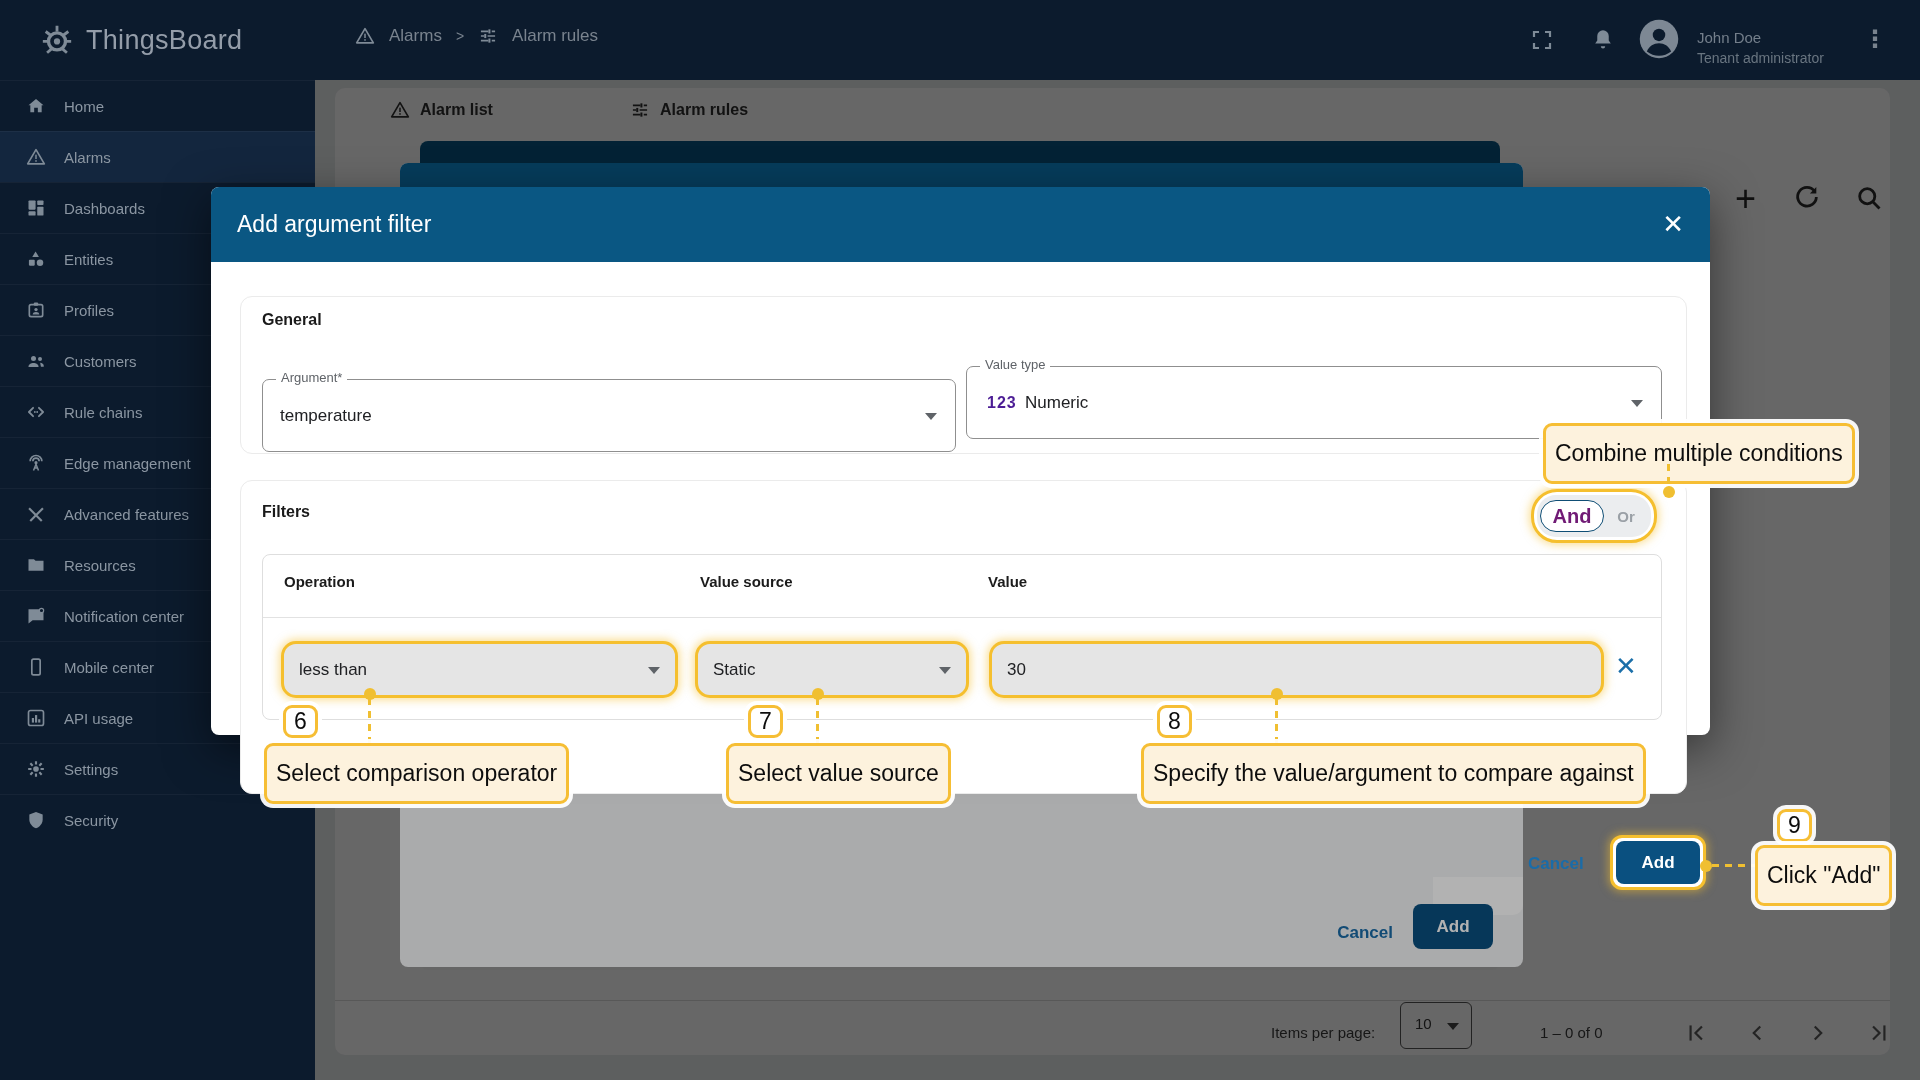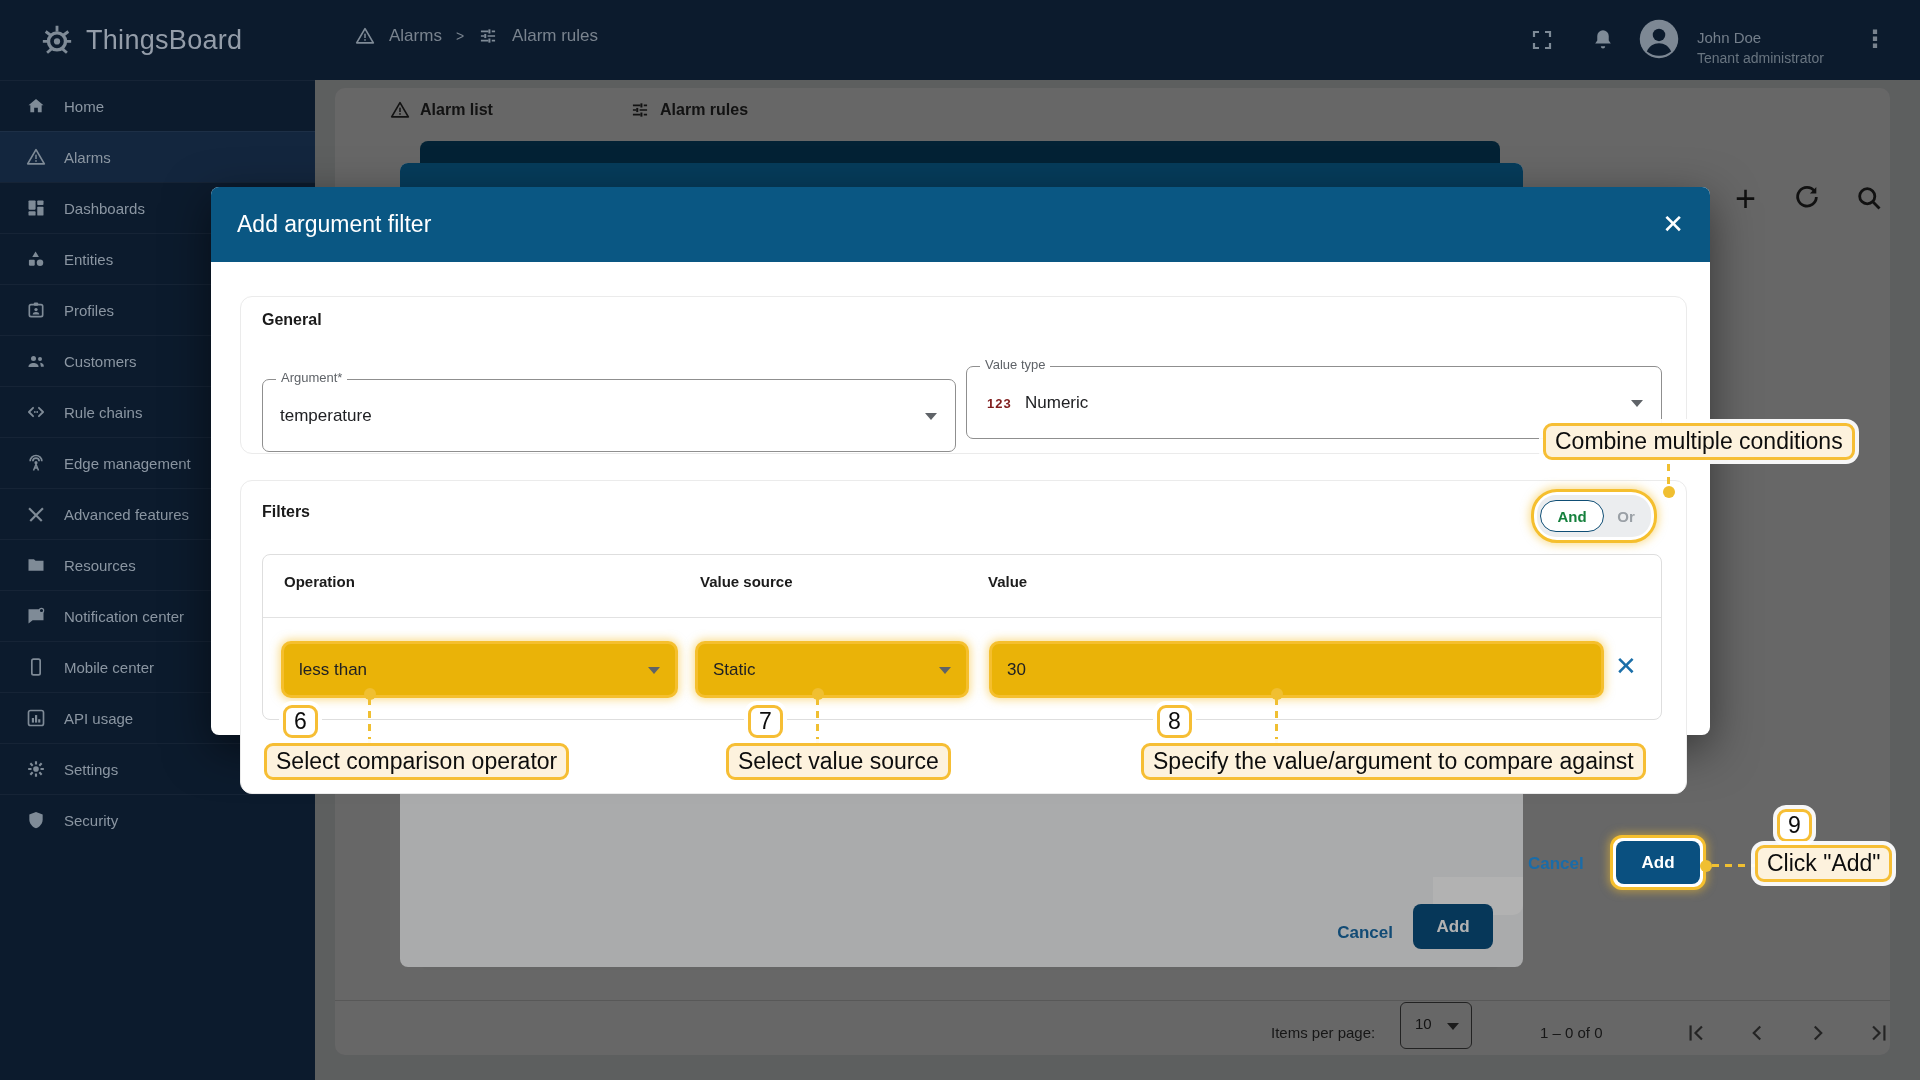--- a/index.html
+++ b/index.html
@@ -32,27 +32,27 @@
   
   .modal{left:211px;top:187px;width:1499px;height:548px;background:#fff;border-radius:8px;
          box-shadow:0 14px 46px rgba(0,0,0,.5)}
   .mcard{position:absolute;border:1px solid #ebebeb;border-radius:12px;background:#fff}
   .sec-label{position:absolute;font-size:16px;font-weight:700;color:#1a1a1a}
   .mfield{position:absolute;border:1.5px solid #8f8f8f;border-radius:7px;background:#fff}
   .mfield .flabel{position:absolute;top:-10px;left:13px;background:#fff;padding:0 5px;font-size:13px;color:#5f6368}
   .mfield .fvalue{position:absolute;left:17px;top:50%;transform:translateY(-50%);font-size:17px;color:#202124}
   .caret{position:absolute;right:18px;top:50%;margin-top:-3px;width:0;height:0;
          border-left:6px solid transparent;border-right:6px solid transparent;border-top:7px solid #5f6368}
-  .yfield{position:absolute;border:3px solid #f5bf2e;border-radius:10px;background:#eab308;
+  .yfield{position:absolute;border:3px solid #f5bf2e;border-radius:15px;background:#e5e5e5;
           box-shadow:0 0 9px 2px rgba(245,191,46,.5)}
   .yfield .fvalue{position:absolute;left:15px;top:50%;transform:translateY(-50%);font-size:17px;color:#202124}
   .colhead{position:absolute;font-size:15px;font-weight:700;color:#1b1b1b}
   
   .co-label{position:absolute;background:#fdf2dd;border:3px solid #f6be34;border-radius:9px;
-            padding:2px 9px;font-size:23px;font-weight:500;color:#0d0d0d;white-space:nowrap;
+            padding:14px 9px;font-size:23px;font-weight:500;color:#0d0d0d;white-space:nowrap;
             box-shadow:0 0 0 4px rgba(255,255,255,.95)}
   .co-num{position:absolute;background:#fff;border:3px solid #f6be34;border-radius:9px;
           padding:0px 8px;font-size:23px;font-weight:500;color:#0d0d0d;
           box-shadow:0 0 0 4px rgba(255,255,255,.95)}
   .vdash{position:absolute;width:3px;background:repeating-linear-gradient(180deg,#f0bf31 0 7px,transparent 7px 13px)}
   .hdash{position:absolute;height:3px;background:repeating-linear-gradient(90deg,#f0bf31 0 7px,transparent 7px 13px)}
   .cdot{position:absolute;width:12px;height:12px;border-radius:50%;background:#f0bf31}
   .txtbtn{font-size:17px;font-weight:700;color:#1a6ca8;cursor:pointer}
   .primary-btn{display:flex;align-items:center;justify-content:center;background:#0a5080;color:#fff;
                font-size:17px;font-weight:700;border-radius:8px;cursor:pointer}
@@ -358,32 +358,32 @@
 
   <div class="mcard" style="left:29px;top:109px;width:1445px;height:156px">
     <div class="sec-label" style="left:21px;top:14px">General</div>
     <div class="mfield" style="left:21px;top:82px;width:692px;height:71px">
       <span class="flabel">Argument*</span>
       <span class="fvalue">temperature</span>
       <span class="caret"></span>
     </div>
     <div class="mfield" style="left:725px;top:69px;width:694px;height:71px">
       <span class="flabel">Value type</span>
-      <span class="abs" style="left:20px;top:50%;transform:translateY(-50%);font-size:13px;font-weight:700;letter-spacing:1px;color:#7f1d1d">123</span>
+      <span class="abs" style="left:20px;top:50%;transform:translateY(-50%);font-size:16px;font-weight:700;letter-spacing:1px;color:#4c1d95">123</span>
       <span class="fvalue" style="left:58px">Numeric</span>
       <span class="caret"></span>
     </div>
   </div>
 
   <div class="mcard" style="left:29px;top:293px;width:1445px;height:312px">
     <div class="sec-label" style="left:21px;top:22px">Filters</div>
 
     <div class="abs" style="left:1290px;top:8px;border:3px solid #f5bf2e;border-radius:26px;box-shadow:0 0 9px 2px rgba(245,191,46,.5);padding:3px;background:#fff">
       <div style="display:flex;align-items:center;background:#ebedef;border-radius:19px;height:36px;padding:3px">
-        <div style="display:flex;align-items:center;justify-content:center;width:62px;height:30px;background:#fff;border:1.5px solid #0f4e75;border-radius:16px;color:#15803d;font-size:15px;font-weight:700;cursor:pointer">And</div>
+        <div style="display:flex;align-items:center;justify-content:center;width:62px;height:30px;background:#fff;border:1.5px solid #0f4e75;border-radius:16px;color:#701a75;font-size:20px;font-weight:700;cursor:pointer">And</div>
         <div style="display:flex;align-items:center;justify-content:center;width:44px;height:30px;color:#9aa0a6;font-size:15px;font-weight:600;cursor:pointer">Or</div>
       </div>
     </div>
 
     <div class="abs" style="left:21px;top:73px;width:1398px;height:164px;border:1px solid #dedede;border-radius:8px">
       <span class="colhead" style="left:21px;top:18px">Operation</span>
       <span class="colhead" style="left:437px;top:18px">Value source</span>
       <span class="colhead" style="left:725px;top:18px">Value</span>
       <div class="abs" style="left:0;top:62px;width:1398px;height:1px;background:#e2e2e2"></div>
 

